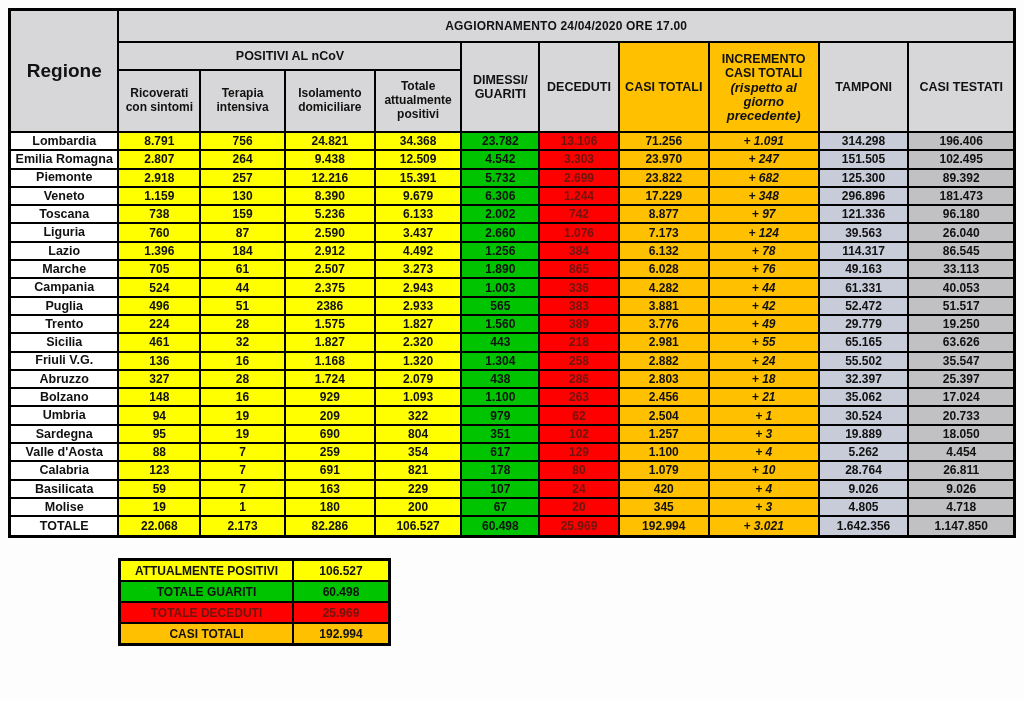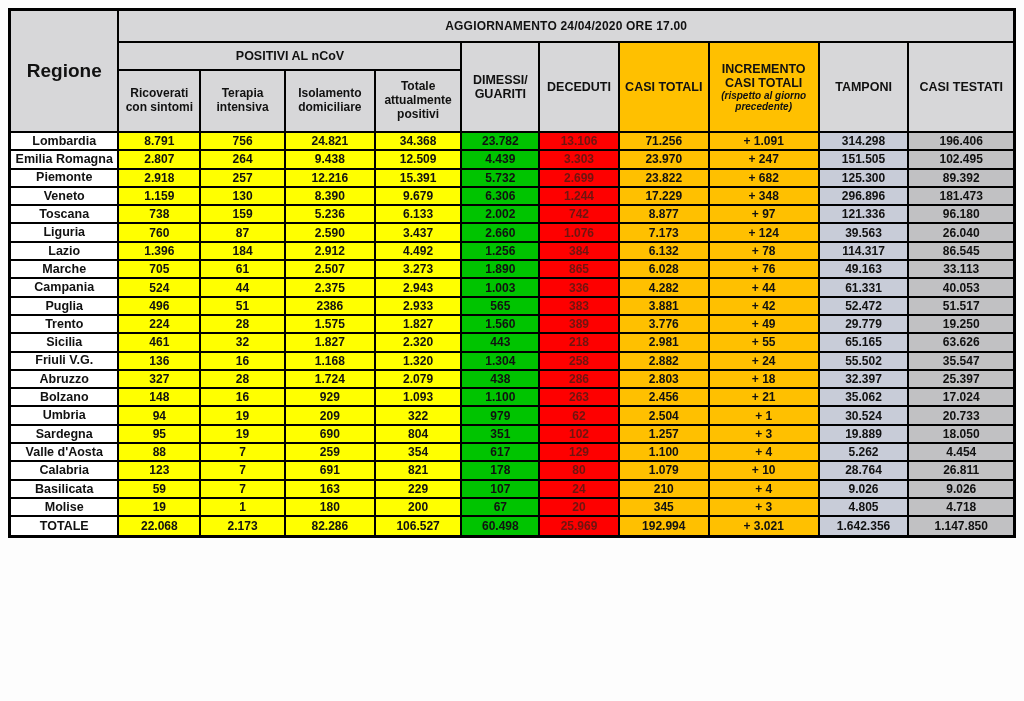--- a/index.html
+++ b/index.html
@@ -39,37 +39,37 @@
   tr.sub-row th, th.tall-h {
     height: 60px;
     font-size: 12px;
     background: #d7d7d9;
     line-height: 1.15;
     text-align: center;
   }
   th.orange-h { background: #ffc000 !important; }
   th.pre { white-space: pre-line; }
   th .note {
-    font-size: 10px;
+    font-size: 13px;
     font-style: italic;
     font-weight: bold;
     line-height: 1.05;
     margin-top: 1px;
   }
   tbody td {
     height: 16.3px;
     font-size: 12px;
     line-height: 1;
   }
   .c-region { background: #ffffff; font-size: 12.5px; }
   .c-yellow { background: #ffff00; }
   .c-green  { background: #00c400; }
   .c-red    { background: #fe0000; color: #6e1510 !important; }
   .c-orange { background: #ffc000; }
-  .c-inc    { }
+  .c-inc    { font-style: italic; }
   .c-tamp   { background: #c8ccd8; }
   .c-test   { background: #c1c1c3; }
   tr.totale td { height: 18px; }
 
   table.summary {
     border-collapse: collapse;
     table-layout: fixed;
     margin: 20px 0 0 110px;
     border: 3px solid #000;
   }
@@ -146,21 +146,21 @@
           <td class="c-orange c-inc">+ 1.091</td>
           <td class="c-tamp">314.298</td>
           <td class="c-test">196.406</td>
         </tr>
         <tr>
           <td class="c-region">Emilia Romagna</td>
           <td class="c-yellow">2.807</td>
           <td class="c-yellow">264</td>
           <td class="c-yellow">9.438</td>
           <td class="c-yellow">12.509</td>
-          <td class="c-green">4.439</td>
+          <td class="c-green">4.542</td>
           <td class="c-red">3.303</td>
           <td class="c-orange">23.970</td>
           <td class="c-orange c-inc">+ 247</td>
           <td class="c-tamp">151.505</td>
           <td class="c-test">102.495</td>
         </tr>
         <tr>
           <td class="c-region">Piemonte</td>
           <td class="c-yellow">2.918</td>
           <td class="c-yellow">257</td>
@@ -382,21 +382,21 @@
           <td class="c-test">26.811</td>
         </tr>
         <tr>
           <td class="c-region">Basilicata</td>
           <td class="c-yellow">59</td>
           <td class="c-yellow">7</td>
           <td class="c-yellow">163</td>
           <td class="c-yellow">229</td>
           <td class="c-green">107</td>
           <td class="c-red">24</td>
-          <td class="c-orange">210</td>
+          <td class="c-orange">420</td>
           <td class="c-orange c-inc">+ 4</td>
           <td class="c-tamp">9.026</td>
           <td class="c-test">9.026</td>
         </tr>
         <tr>
           <td class="c-region">Molise</td>
           <td class="c-yellow">19</td>
           <td class="c-yellow">1</td>
           <td class="c-yellow">180</td>
           <td class="c-yellow">200</td>
@@ -416,13 +416,33 @@
           <td class="c-green">60.498</td>
           <td class="c-red">25.969</td>
           <td class="c-orange">192.994</td>
           <td class="c-orange c-inc">+ 3.021</td>
           <td class="c-tamp">1.642.356</td>
           <td class="c-test">1.147.850</td>
         </tr>
       </tbody>
   </table>
 
+  <table class="summary">
+    <tbody>
+        <tr>
+      <td class="s-label s-yellow">ATTUALMENTE POSITIVI</td>
+      <td class="s-value s-yellow">106.527</td>
+    </tr>
+    <tr>
+      <td class="s-label s-green">TOTALE GUARITI</td>
+      <td class="s-value s-green">60.498</td>
+    </tr>
+    <tr>
+      <td class="s-label s-red">TOTALE DECEDUTI</td>
+      <td class="s-value s-red">25.969</td>
+    </tr>
+    <tr>
+      <td class="s-label s-orange">CASI TOTALI</td>
+      <td class="s-value s-orange">192.994</td>
+    </tr>
+  </tbody>
+    </table>
 </div>
 
 </body></html>

